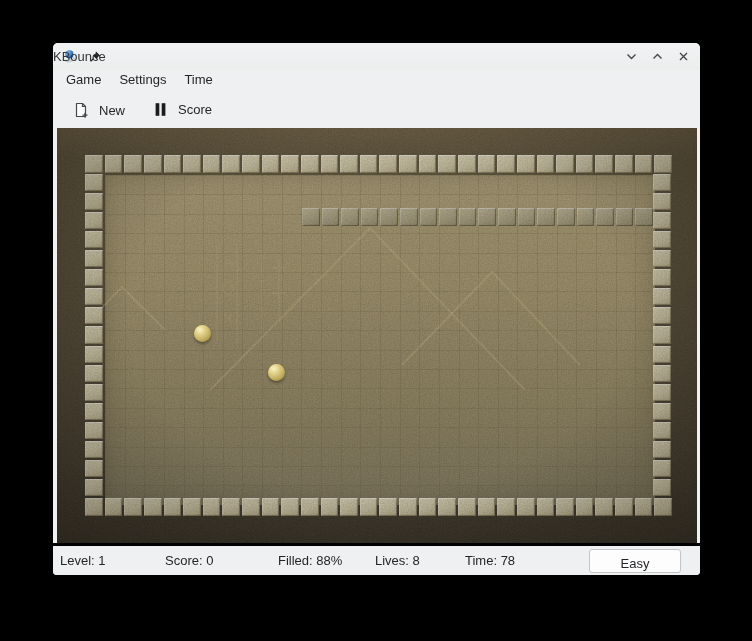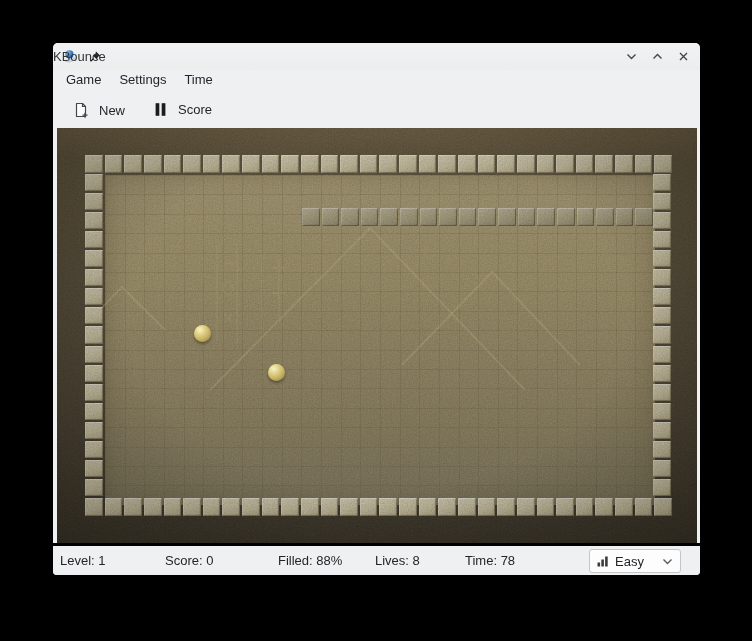--- a/index.html
+++ b/index.html
@@ -89,21 +89,21 @@
   }
   
   .statusbar {
     flex:1; position:relative; background:var(--chrome,#eff0f1);
     border-top:3px solid #000000; font-size:13px;
   }
   .status-item { position:absolute; top:0; line-height:30px; white-space:nowrap; }
   .combo {
     position:absolute; right:19px; top:3px; width:92px; height:24px; box-sizing:border-box;
     background:#fdfdfd; border:1px solid #c3c5c7; border-radius:3px;
-    display:flex; align-items:center; gap:6px; padding:0 7px; font-size:13px;
+    display:flex; align-items:center; gap:6px; padding:0 7px; font-size:13px;flex-direction:column;
   }
   .combo .chev { margin-left:auto; }
   svg { display:block; }
 </style>
 </head>
 <body style="--chrome: #eff0f1; --text: #232629;">
 
 <div class="window">
 
   <div class="titlebar">

